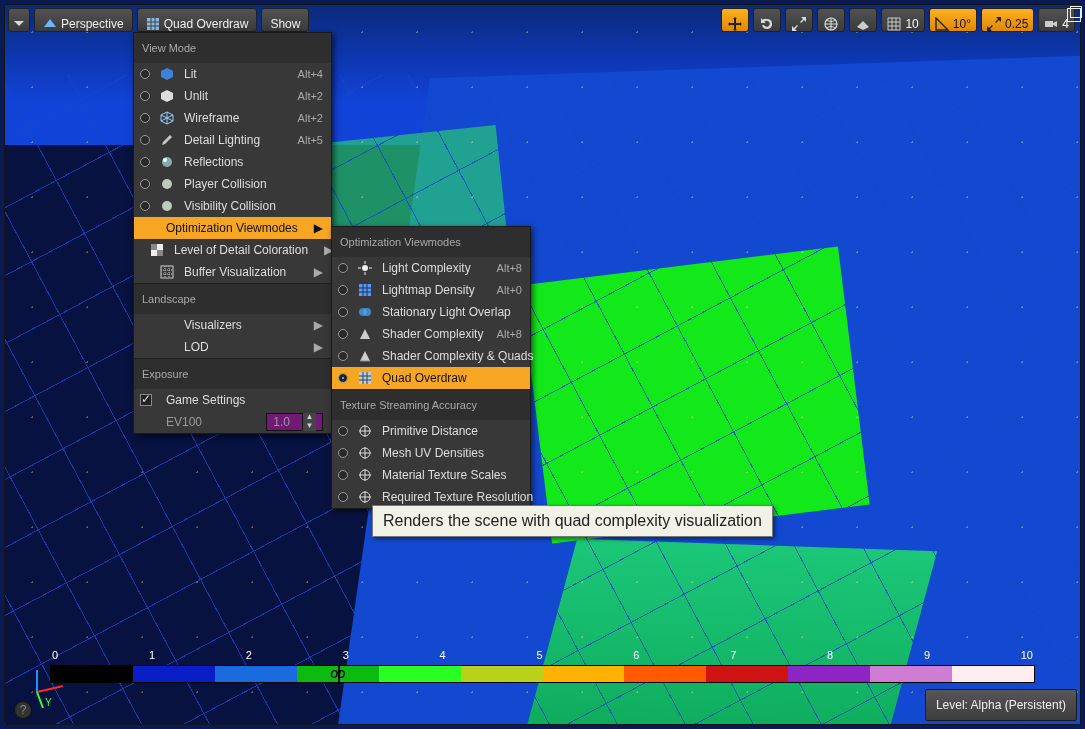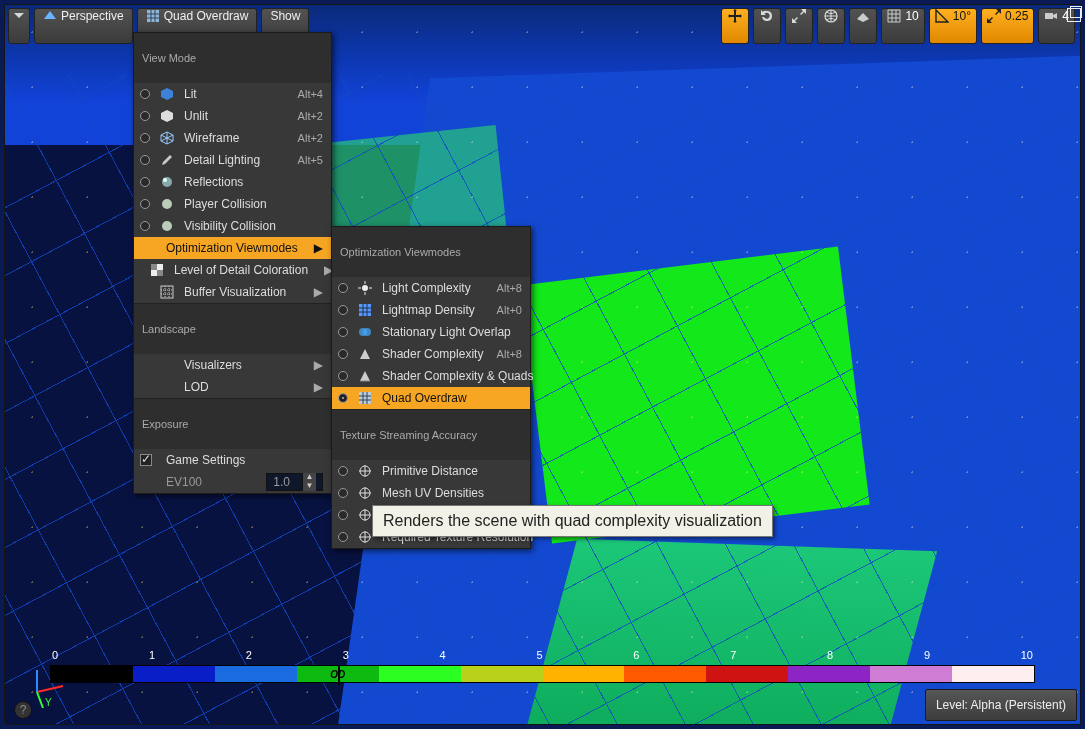--- a/index.html
+++ b/index.html
@@ -49,22 +49,22 @@
     mix-blend-mode: screen;
   }
 
   
   .toolbar-left, .toolbar-right {
     position:absolute; top:8px; display:flex; gap:4px; z-index:30;
   }
   .toolbar-left { left:8px; }
   .toolbar-right{ right:10px; }
   .btn {
-    display:inline-flex; align-items:flex-start; gap:4px;
-    height:36px; padding:0 8px;
+    display:inline-flex; align-items:flex-end; gap:4px;
+    height:24px; padding:0 8px;
     background: linear-gradient(#525252,#3b3b3b);
     border:1px solid #222; border-radius:3px;
     color:#eee; cursor:pointer; font-size:12px;
   }
   .btn.small { padding:0 5px; }
   .btn.icon-only { width:28px; justify-content:center; padding:0;}
   .btn.active { background: linear-gradient(#ffb020,#e08800);}
   .btn .num { color:#fff; }
   .btn-dd { width:22px; justify-content:center; padding:0;}
   svg.ico { width:14px; height:14px; fill:#d8d8d8; }
@@ -72,21 +72,21 @@
 
   
   .menu {
     position:absolute; z-index:40;
     background:#383838;
     border:1px solid #1a1a1a;
     box-shadow: 2px 2px 6px rgba(0,0,0,.6);
     color:#ddd;
   }
   .menu-hdr {
-    padding:19px 8px; font-size:11px; color:#aaa;
+    padding:9px 8px; font-size:11px; color:#aaa;
     background:#2e2e2e; border-top:1px solid #222;
   }
   .menu-hdr:first-child{ border-top:none;}
   .menu-item {
     display:flex; align-items:center; gap:10px;
     padding:3px 8px 3px 6px; height:22px;
     cursor:pointer; position:relative;
   }
   .menu-item .lbl { flex:1; white-space:nowrap;}
   .menu-item .sc  { color:#aaa; font-size:11px;}
@@ -97,21 +97,21 @@
     width:10px; height:10px; border-radius:50%;
     border:1px solid #999; background:#2a2a2a; flex:0 0 10px;
   }
   .radio.on{ background:#222; box-shadow:inset 0 0 0 3px #222, inset 0 0 0 6px #bbb;}
   .menu-item .mi-icon{ width:14px; height:14px; display:inline-flex; align-items:center; justify-content:center;}
   .mi-icon svg{width:14px;height:14px;}
   .check { width:12px;height:12px;border:1px solid #888;background:#222;display:inline-block;margin-right:4px;position:relative;}
   .check.on::after{content:"✓";position:absolute;left:0;top:-3px;color:#ddd;font-size:12px;}
   .spin {
     display:inline-flex; align-items:center;
-    background:#0f172a; border:1px solid #111; height:18px;
+    background:#701a75; border:1px solid #111; height:18px;
     margin-left:8px;
   }
   .spin span{ padding:0 6px;}
   .spin .arrs{ display:flex; flex-direction:column; }
   .spin .arrs i{ width:14px;height:9px;background:#444;border-left:1px solid #111;font-style:normal;font-size:8px;line-height:8px;text-align:center;color:#ccc;}
 
   #menu1{ left:133px; top:32px; width:199px;}
   #menu2{ left:331px; top:226px; width:200px;}
 
   

